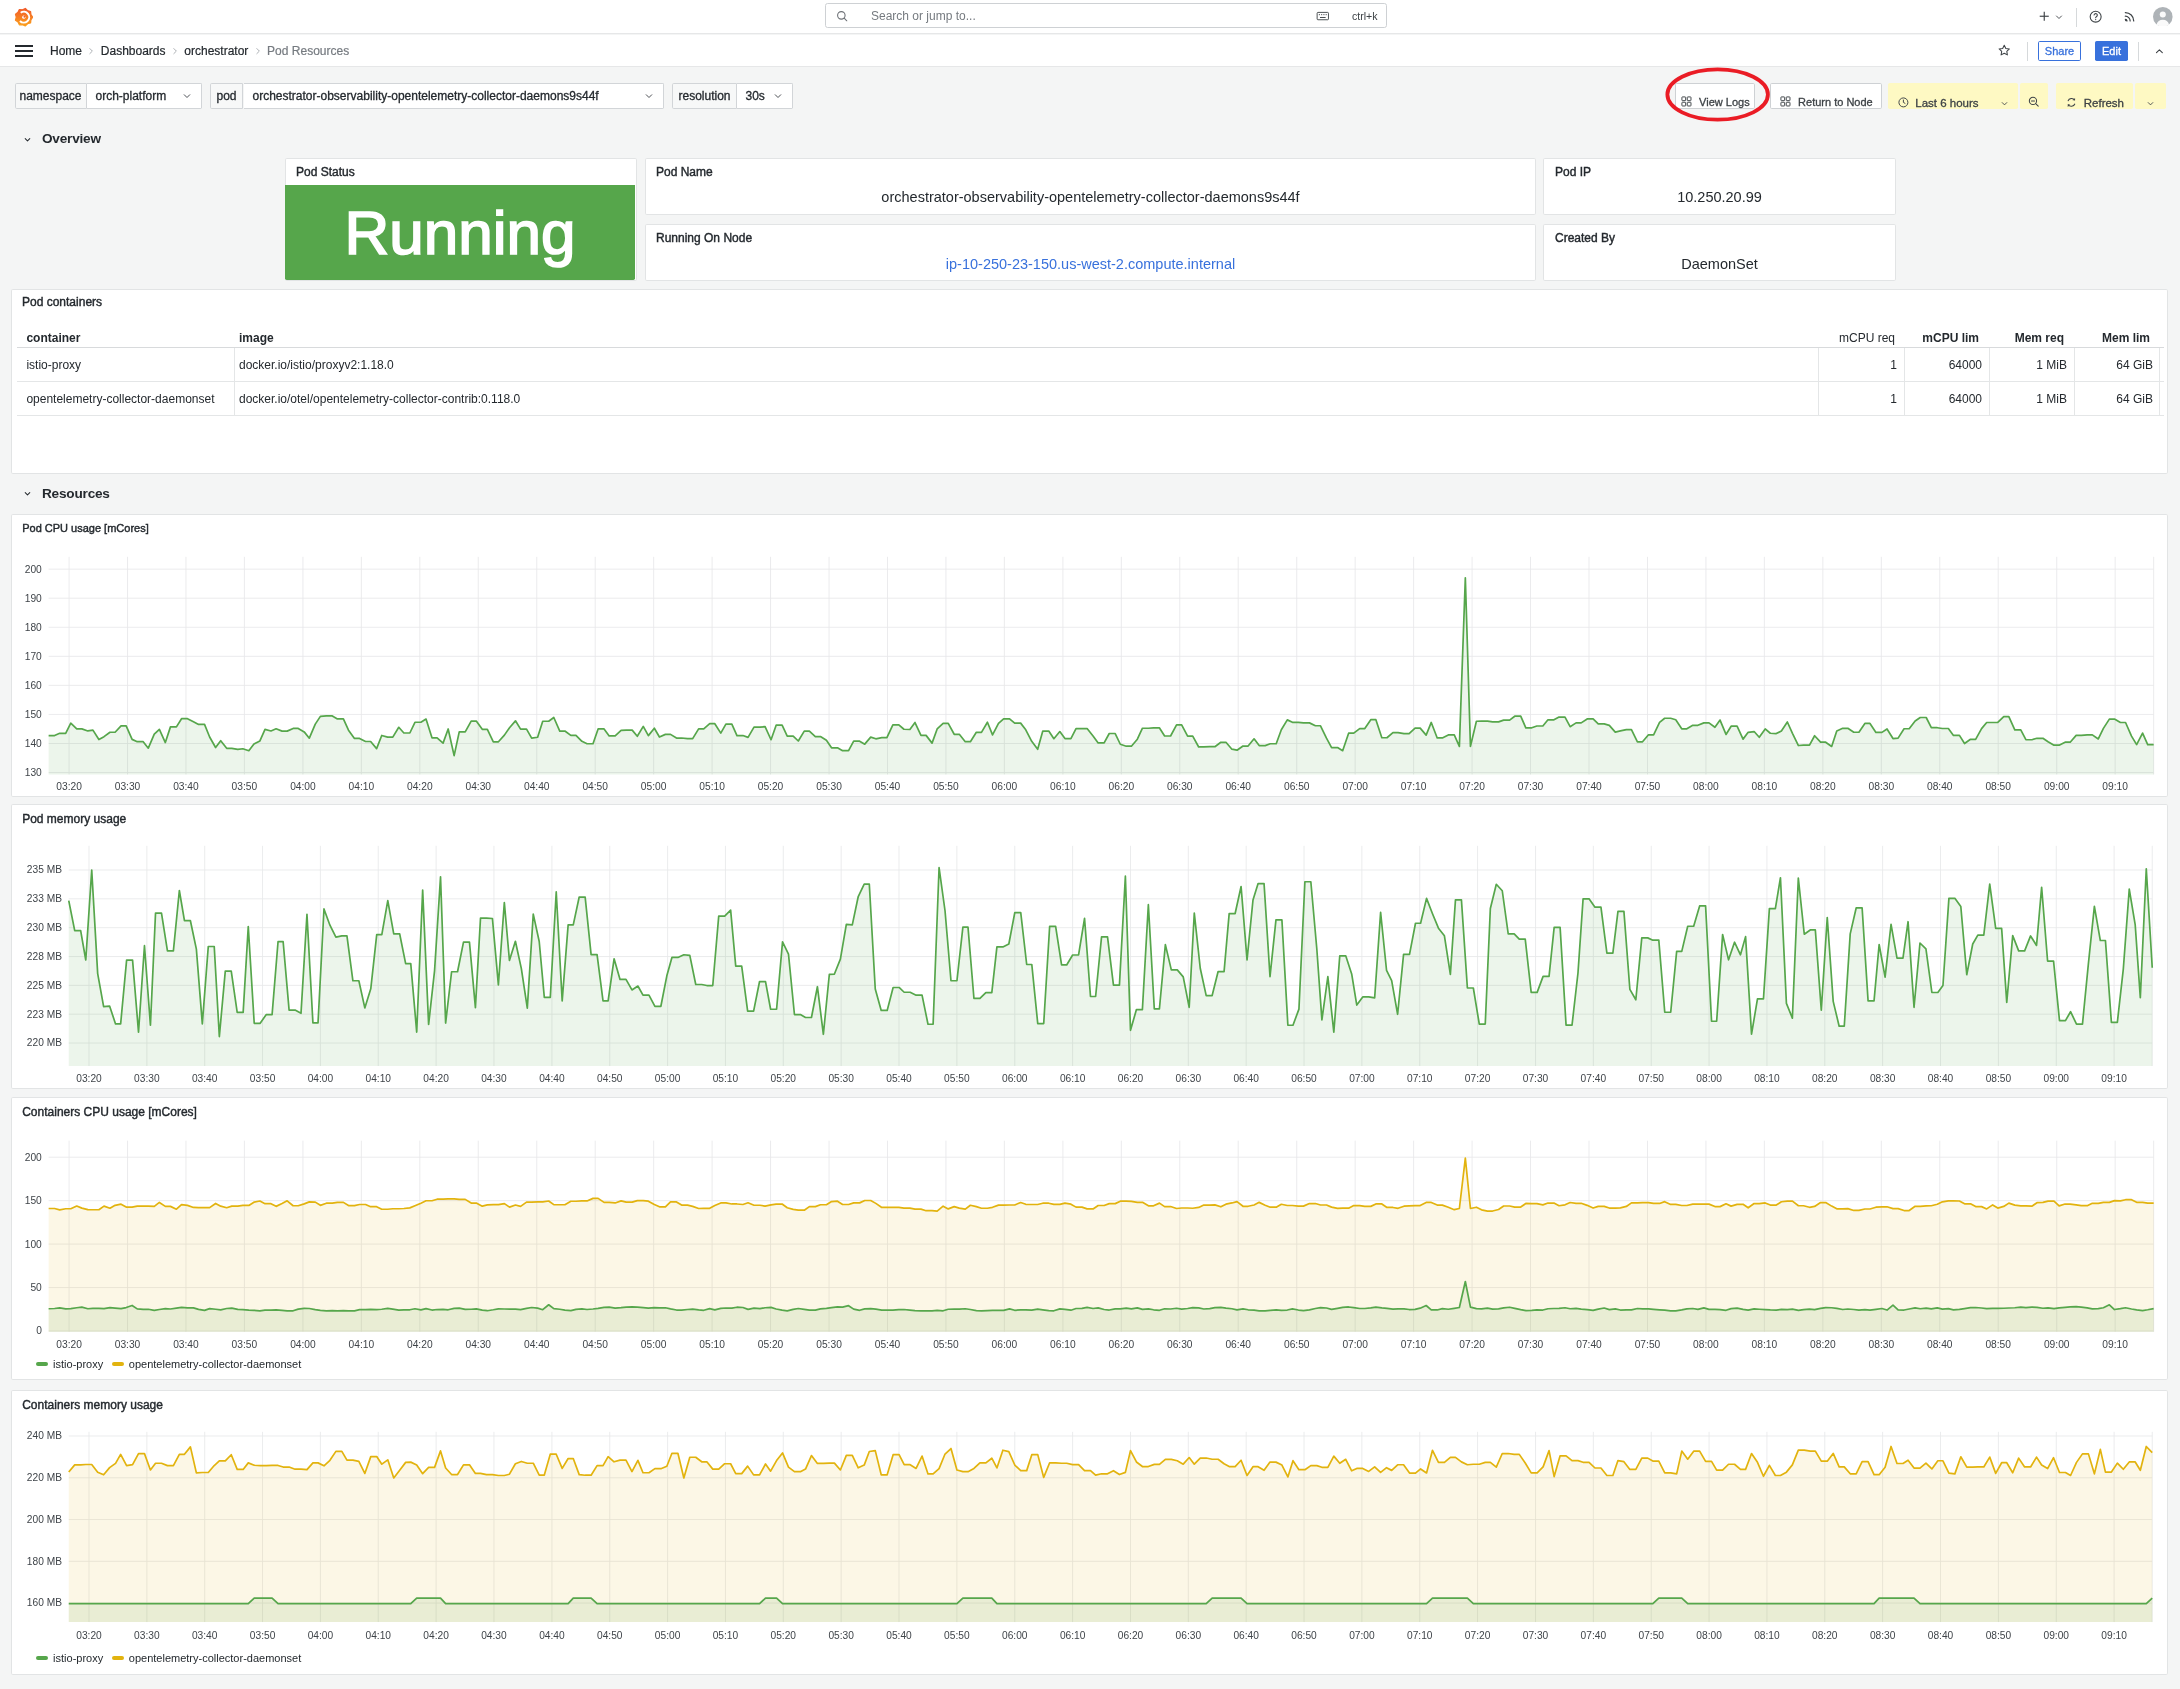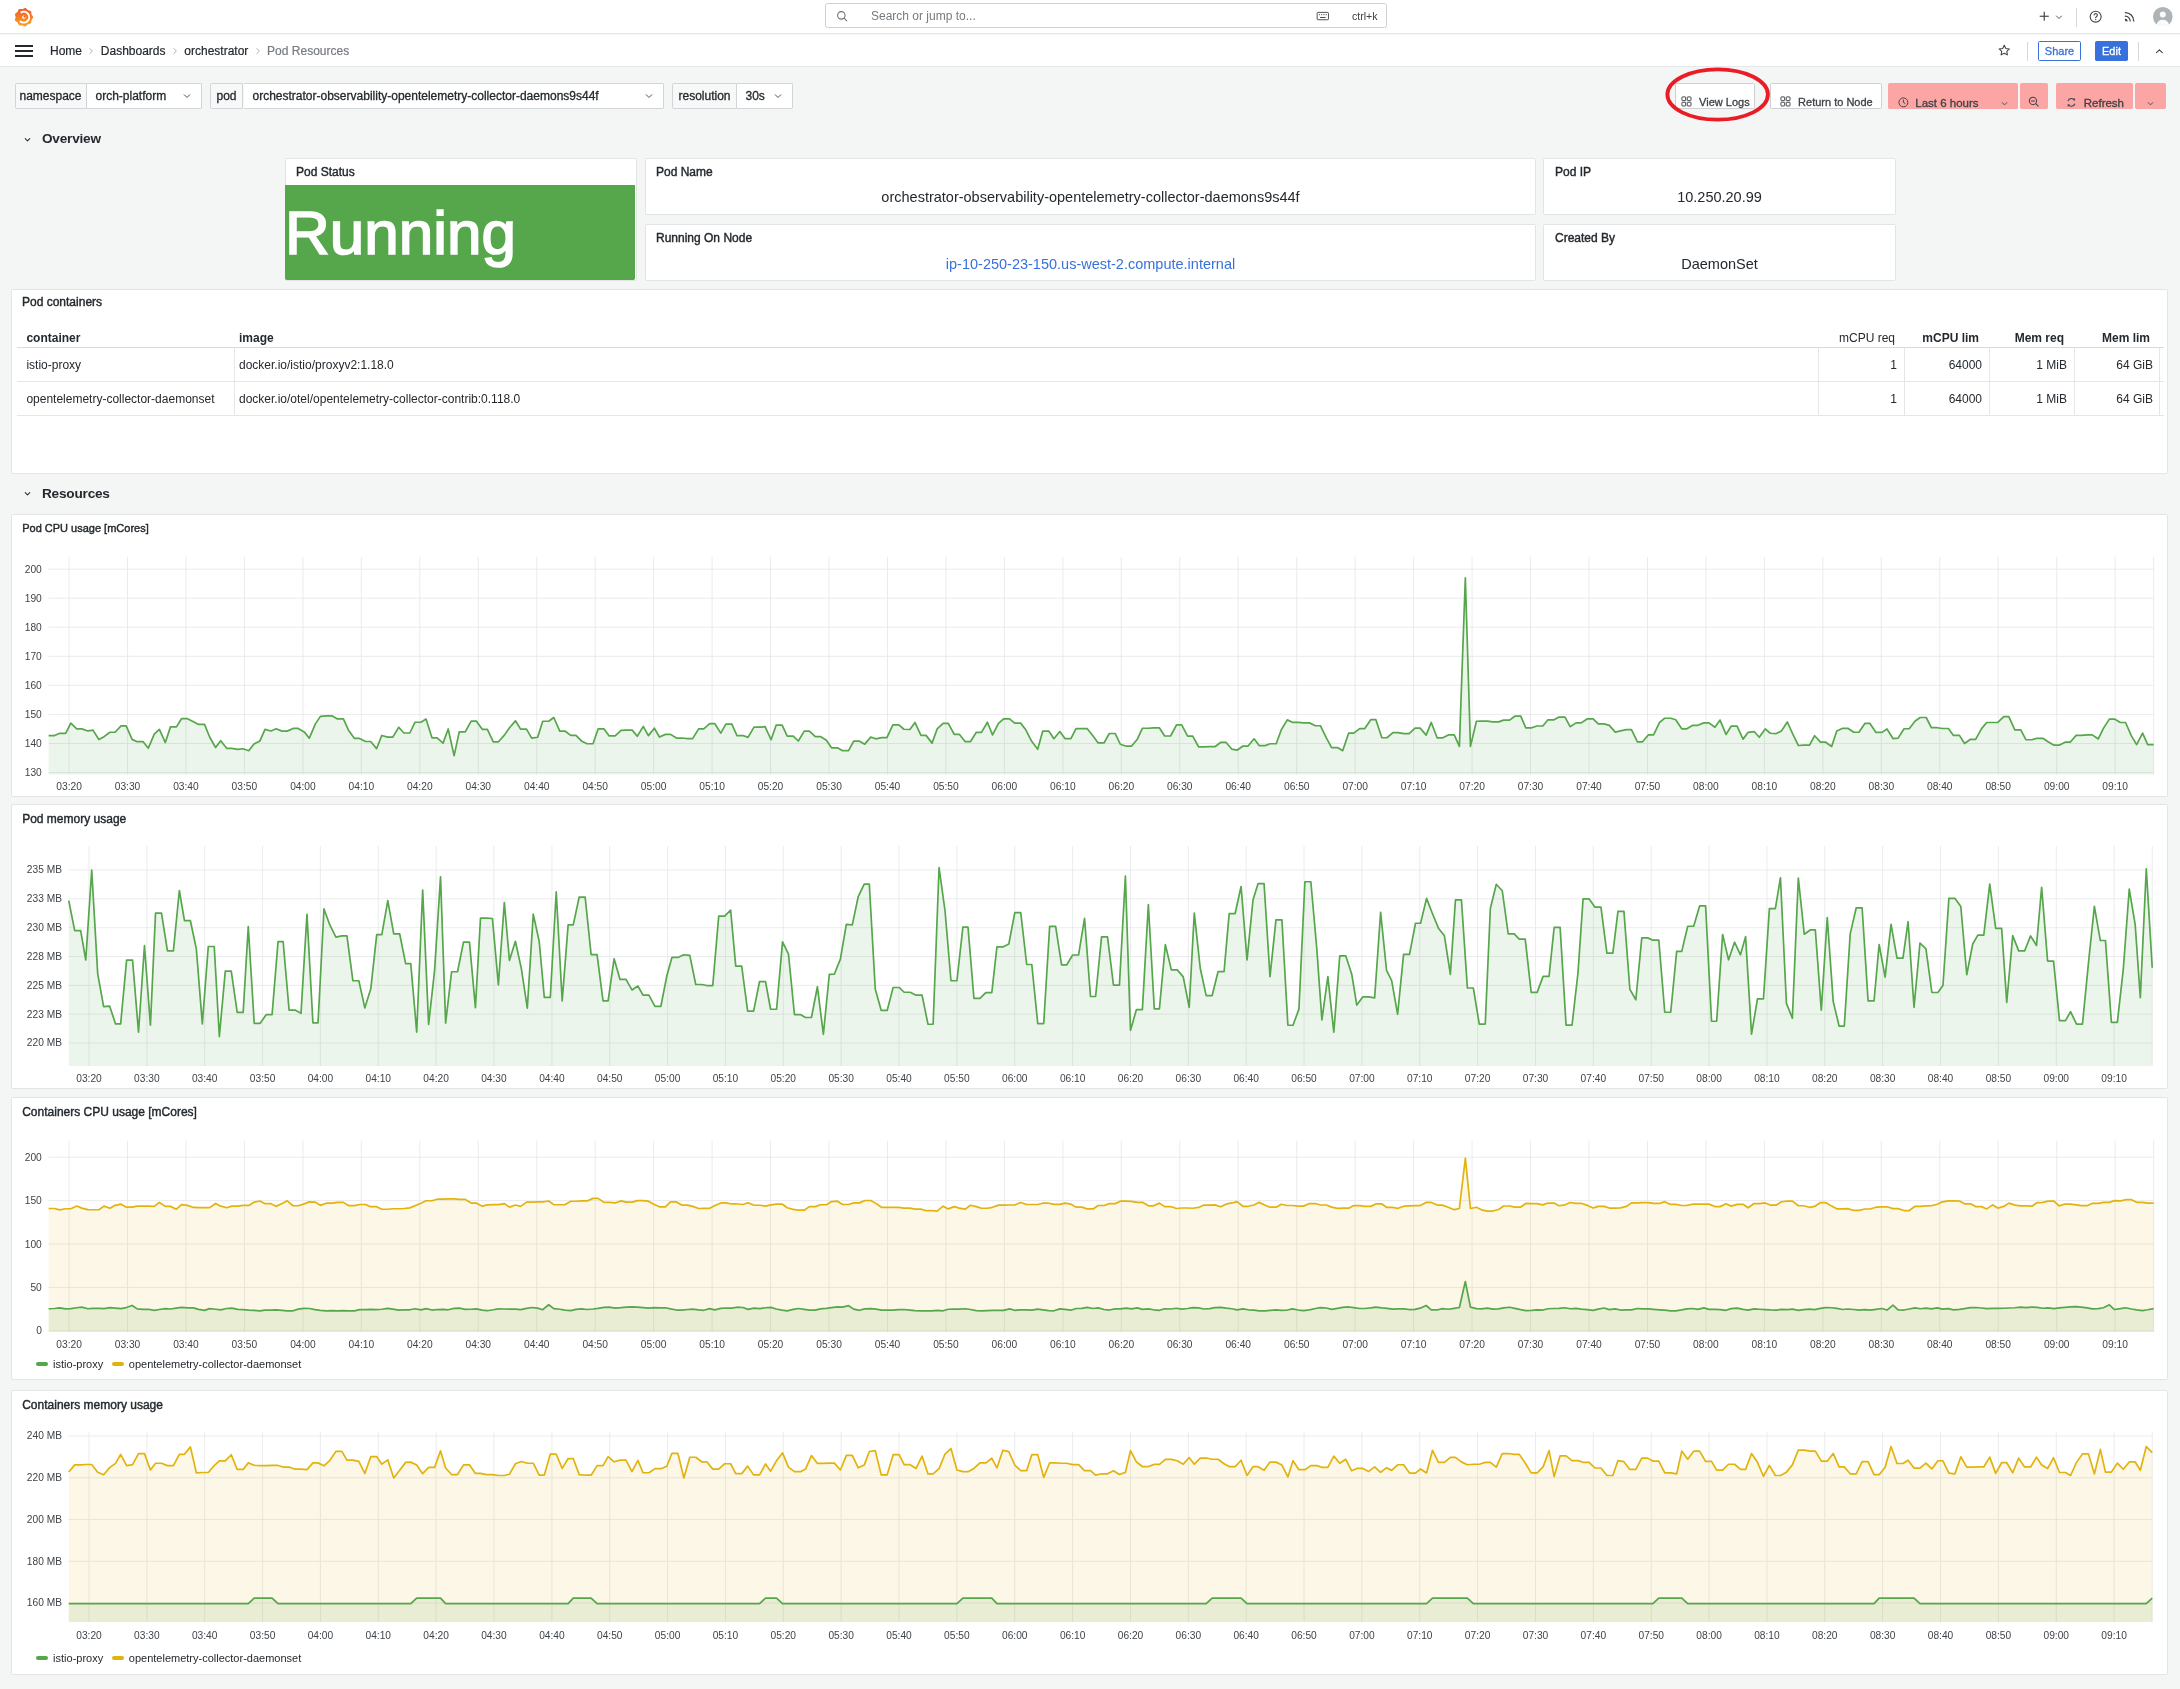--- a/index.html
+++ b/index.html
@@ -1,21 +1,21 @@
 <!DOCTYPE html>
 <html style="font-size:13.6px"><head><meta charset="utf-8"><style>
 *{margin:0;padding:0;box-sizing:border-box}
 body{font-family:"Liberation Sans",sans-serif;background:#f4f5f5;width:2181px;height:1690px;position:relative;color:#24292e;-webkit-font-smoothing:antialiased}
 .abs{position:absolute}
 .panel{position:absolute;background:#fff;border:0.9px solid #e2e4e5;border-radius:1.7px}
 .ptitle{font-size:12px;color:#24292e;-webkit-text-stroke:0.4px #24292e}
 .med{-webkit-text-stroke:0.3px currentColor}
 .btn{position:absolute;height:25.6px;display:flex;align-items:flex-end;justify-content:center;gap:6px;border-radius:1.7px;font-size:11px;color:#3d4246;-webkit-text-stroke:0.3px #3d4246}
 .btn.white{background:#fff;border:0.9px solid #ced1d4}
-.btn.gray{background:#fca5a5}
+.btn.gray{background:#fef9c3}
 .lbl{position:absolute;height:25.6px;display:flex;align-items:center;justify-content:center;background:#f7f8f8;border:0.9px solid #d2d5d8;border-radius:1.7px 0 0 1.7px;font-size:12px;color:#24292e;-webkit-text-stroke:0.3px #24292e}
 .val{position:absolute;height:25.6px;display:flex;align-items:center;padding:0 8.5px;background:#fff;border:0.9px solid #d2d5d8;border-left:none;border-radius:0 1.7px 1.7px 0;font-size:12px;color:#24292e;justify-content:space-between;-webkit-text-stroke:0.3px #24292e}
 .crumb{font-size:12px;color:#24292e;-webkit-text-stroke:0.2px currentColor}
 </style></head><body>
 <div class="abs" style="left:0;top:0;width:2181px;height:34px;background:#fff;border-bottom:0.9px solid #e6e7e8"></div>
 <div class="abs" style="left:13.6px;top:6.8px"><svg width="19.6" height="20.4" viewBox="0 0 24 24">
       <defs>
         <linearGradient id="lg" x1="0.5" y1="1" x2="0.5" y2="0">
           <stop offset="0" stop-color="#fba01c"></stop>
           <stop offset="1" stop-color="#f15b2a"></stop>
@@ -155,21 +155,21 @@
   </div>
 <svg class="abs" style="left:1661px;top:66px" width="115" height="58" viewBox="0 0 135 68">
     <ellipse cx="66.5" cy="33.5" rx="59" ry="29.5" fill="none" stroke="#ea1c25" stroke-width="4.5"></ellipse>
   </svg>
 <div class="abs" style="left:22px;top:133px"><svg width="11" height="11" viewBox="0 0 24 24" fill="none">
       <polyline points="7,10 12,15 17,10" stroke="#24292e" stroke-width="2.2" stroke-linecap="round" stroke-linejoin="round"></polyline>
     </svg></div>
 <div class="abs" style="left:42px;top:131px;font-size:13.6px;font-weight:700;color:#24292e;letter-spacing:-0.2px">Overview</div>
 <div class="panel" style="left:285px;top:158px;width:352px;height:123px"></div>
 <div class="abs ptitle" style="left:296px;top:165px">Pod Status</div>
-<div class="abs" style="left:285px;top:185px;width:350px;height:95px;background:#56a64b;border-radius:0 0 1.7px 1.7px;display:flex;align-items:center;justify-content:flex-start">
+<div class="abs" style="left:285px;top:185px;width:350px;height:95px;background:#56a64b;border-radius:0 0 1.7px 1.7px;display:flex;align-items:center;justify-content:center">
     <span style="color:#fff;font-size:62px;-webkit-text-stroke:1.7px #fff">Running</span>
   </div>
 <div class="panel" style="left:645px;top:158px;width:891px;height:57px"></div>
 <div class="abs ptitle" style="left:656px;top:165px">Pod Name</div>
 <div class="abs" style="left:645px;top:189px;width:891px;text-align:center;font-size:14.5px">orchestrator-observability-opentelemetry-collector-daemons9s44f</div>
 <div class="panel" style="left:1543px;top:158px;width:353px;height:57px"></div>
 <div class="abs ptitle" style="left:1555px;top:165px">Pod IP</div>
 <div class="abs" style="left:1543px;top:189px;width:353px;text-align:center;font-size:14.5px">10.250.20.99</div>
 <div class="panel" style="left:645px;top:224px;width:891px;height:57px"></div>
 <div class="abs ptitle" style="left:656px;top:231px">Running On Node</div>

